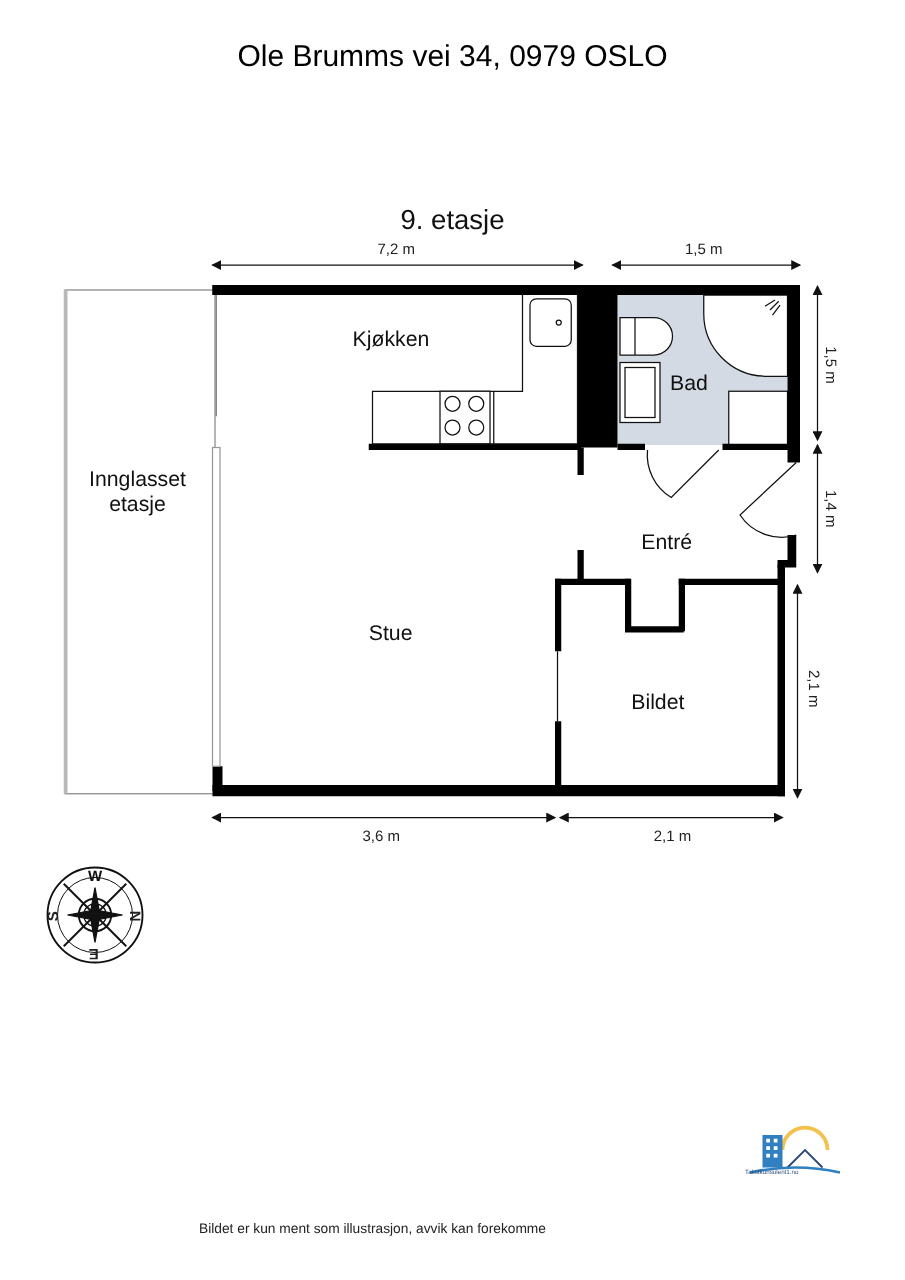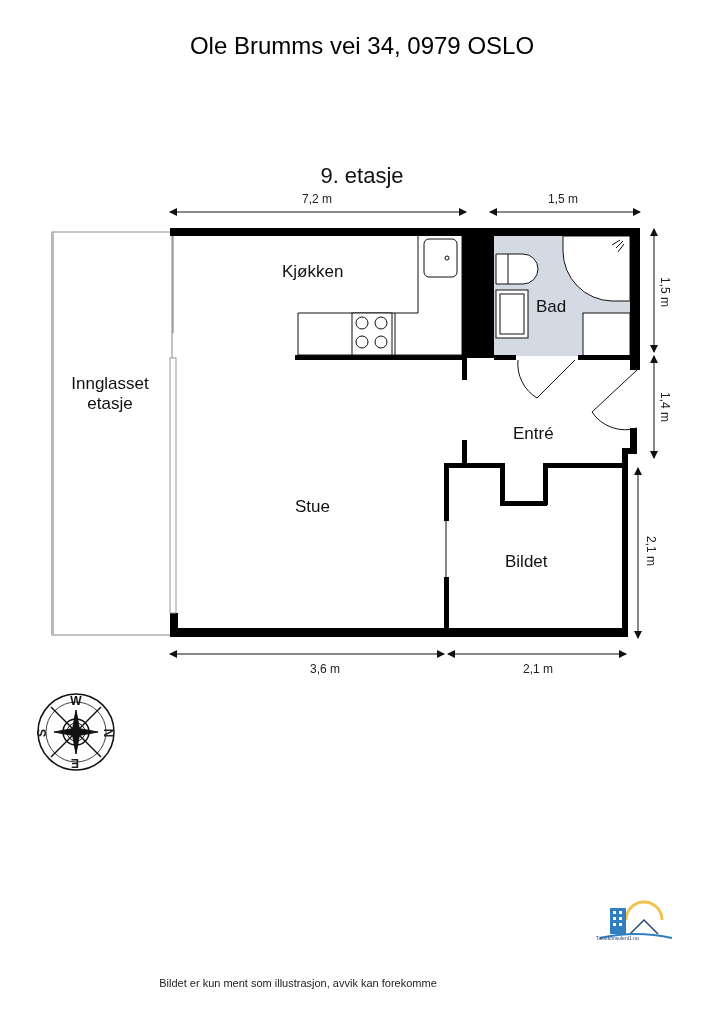--- a/index.html
+++ b/index.html
@@ -137,21 +137,21 @@
       <rect x="23" y="17" width="3" height="3" fill="#fff"></rect>
     <rect x="17" y="23" width="3" height="3" fill="#fff"></rect>
       <rect x="23" y="23" width="3" height="3" fill="#fff"></rect>
     <path d="M34,34 L48,20 L62,34" fill="none" stroke="#2a4a7a" stroke-width="1.5"></path>
     <path d="M4,38 Q40,30 76,38" fill="none" stroke="#2f7fc1" stroke-width="2"></path>
   </g>
 </svg>
 
 <div class="dim" style="left:302px;top:192px;">7,2 m</div>
 <div class="dim" style="left:548px;top:192px;">1,5 m</div>
-<div class="dim" style="left:290px;top:662px;margin-left:20px;">3,6 m</div>
+<div class="dim" style="left:290px;top:662px;">3,6 m</div>
 <div class="dim" style="left:523px;top:662px;">2,1 m</div>
 <div class="dim v" style="left:650px;top:285px;">1,5 m</div>
 <div class="dim v" style="left:650px;top:400px;">1,4 m</div>
 <div class="dim v" style="left:636px;top:544px;">2,1 m</div>
 
 <div class="room-label" style="left:282px;top:262px;">Kjøkken</div>
 <div class="room-label" style="left:536px;top:297px;">Bad</div>
 <div class="room-label" style="left:513px;top:424px;">Entré</div>
 <div class="room-label" style="left:295px;top:497px;">Stue</div>
 <div class="room-label" style="left:505px;top:552px;">Bildet</div>

